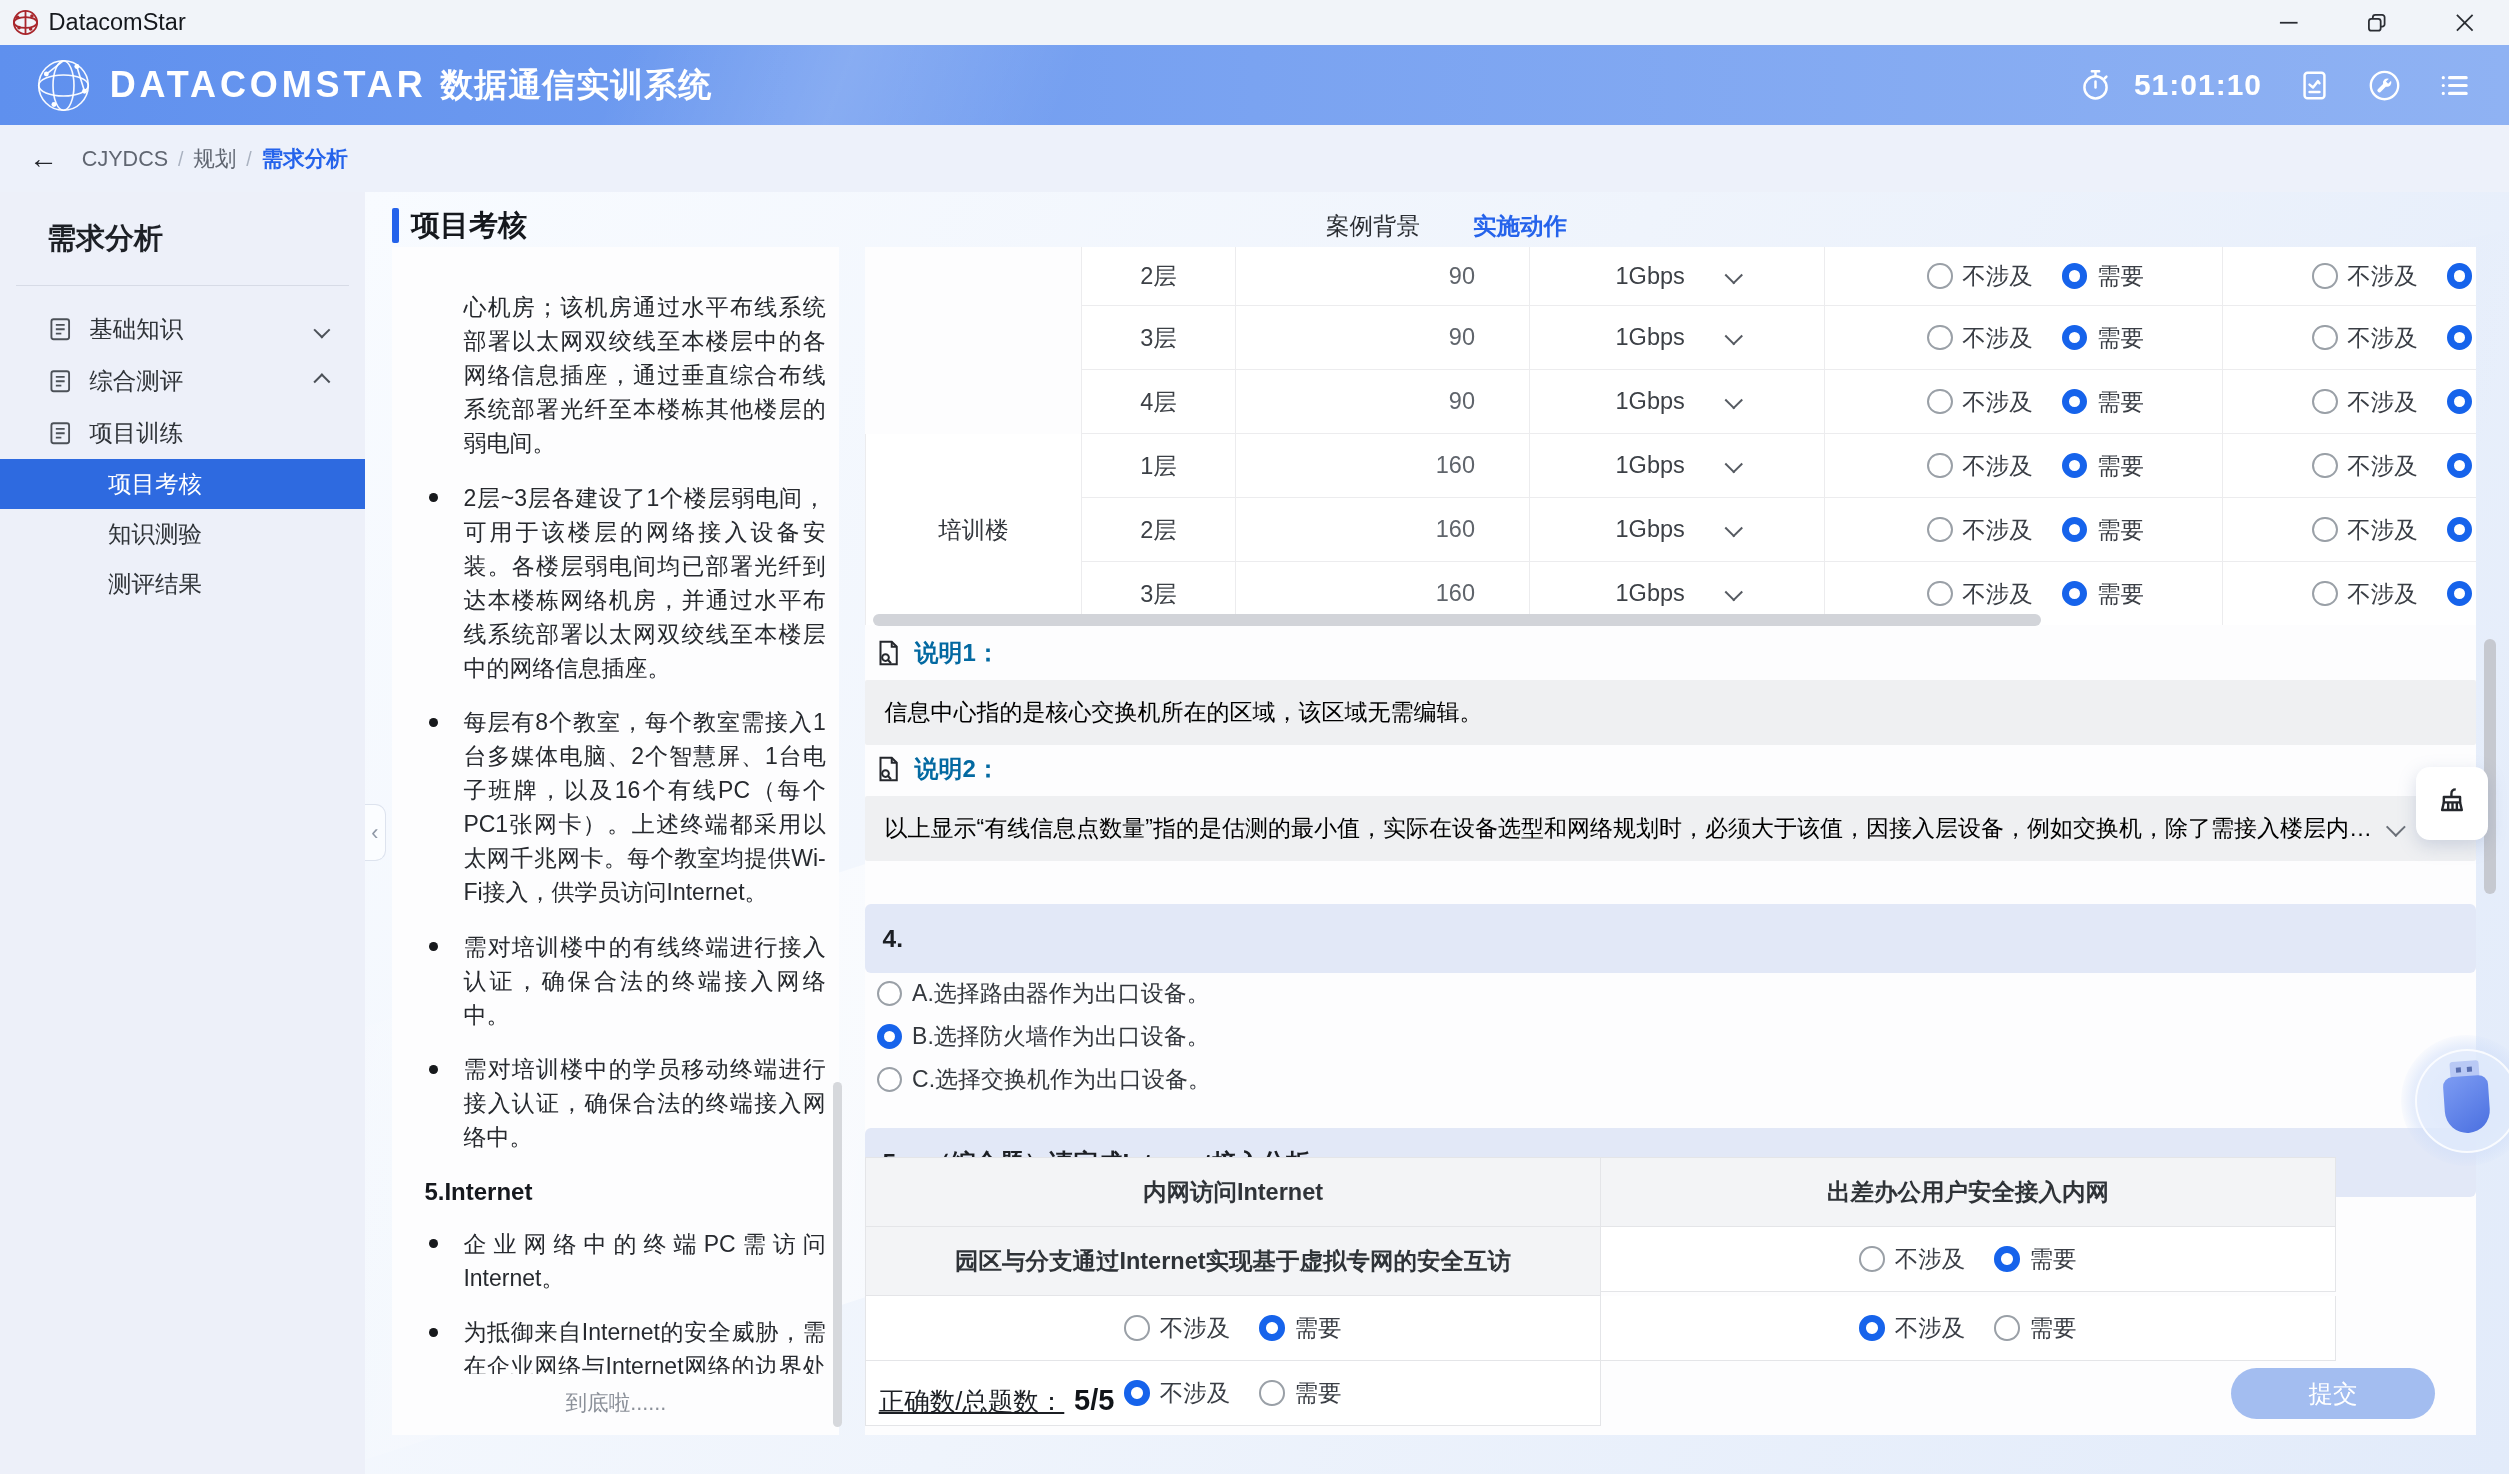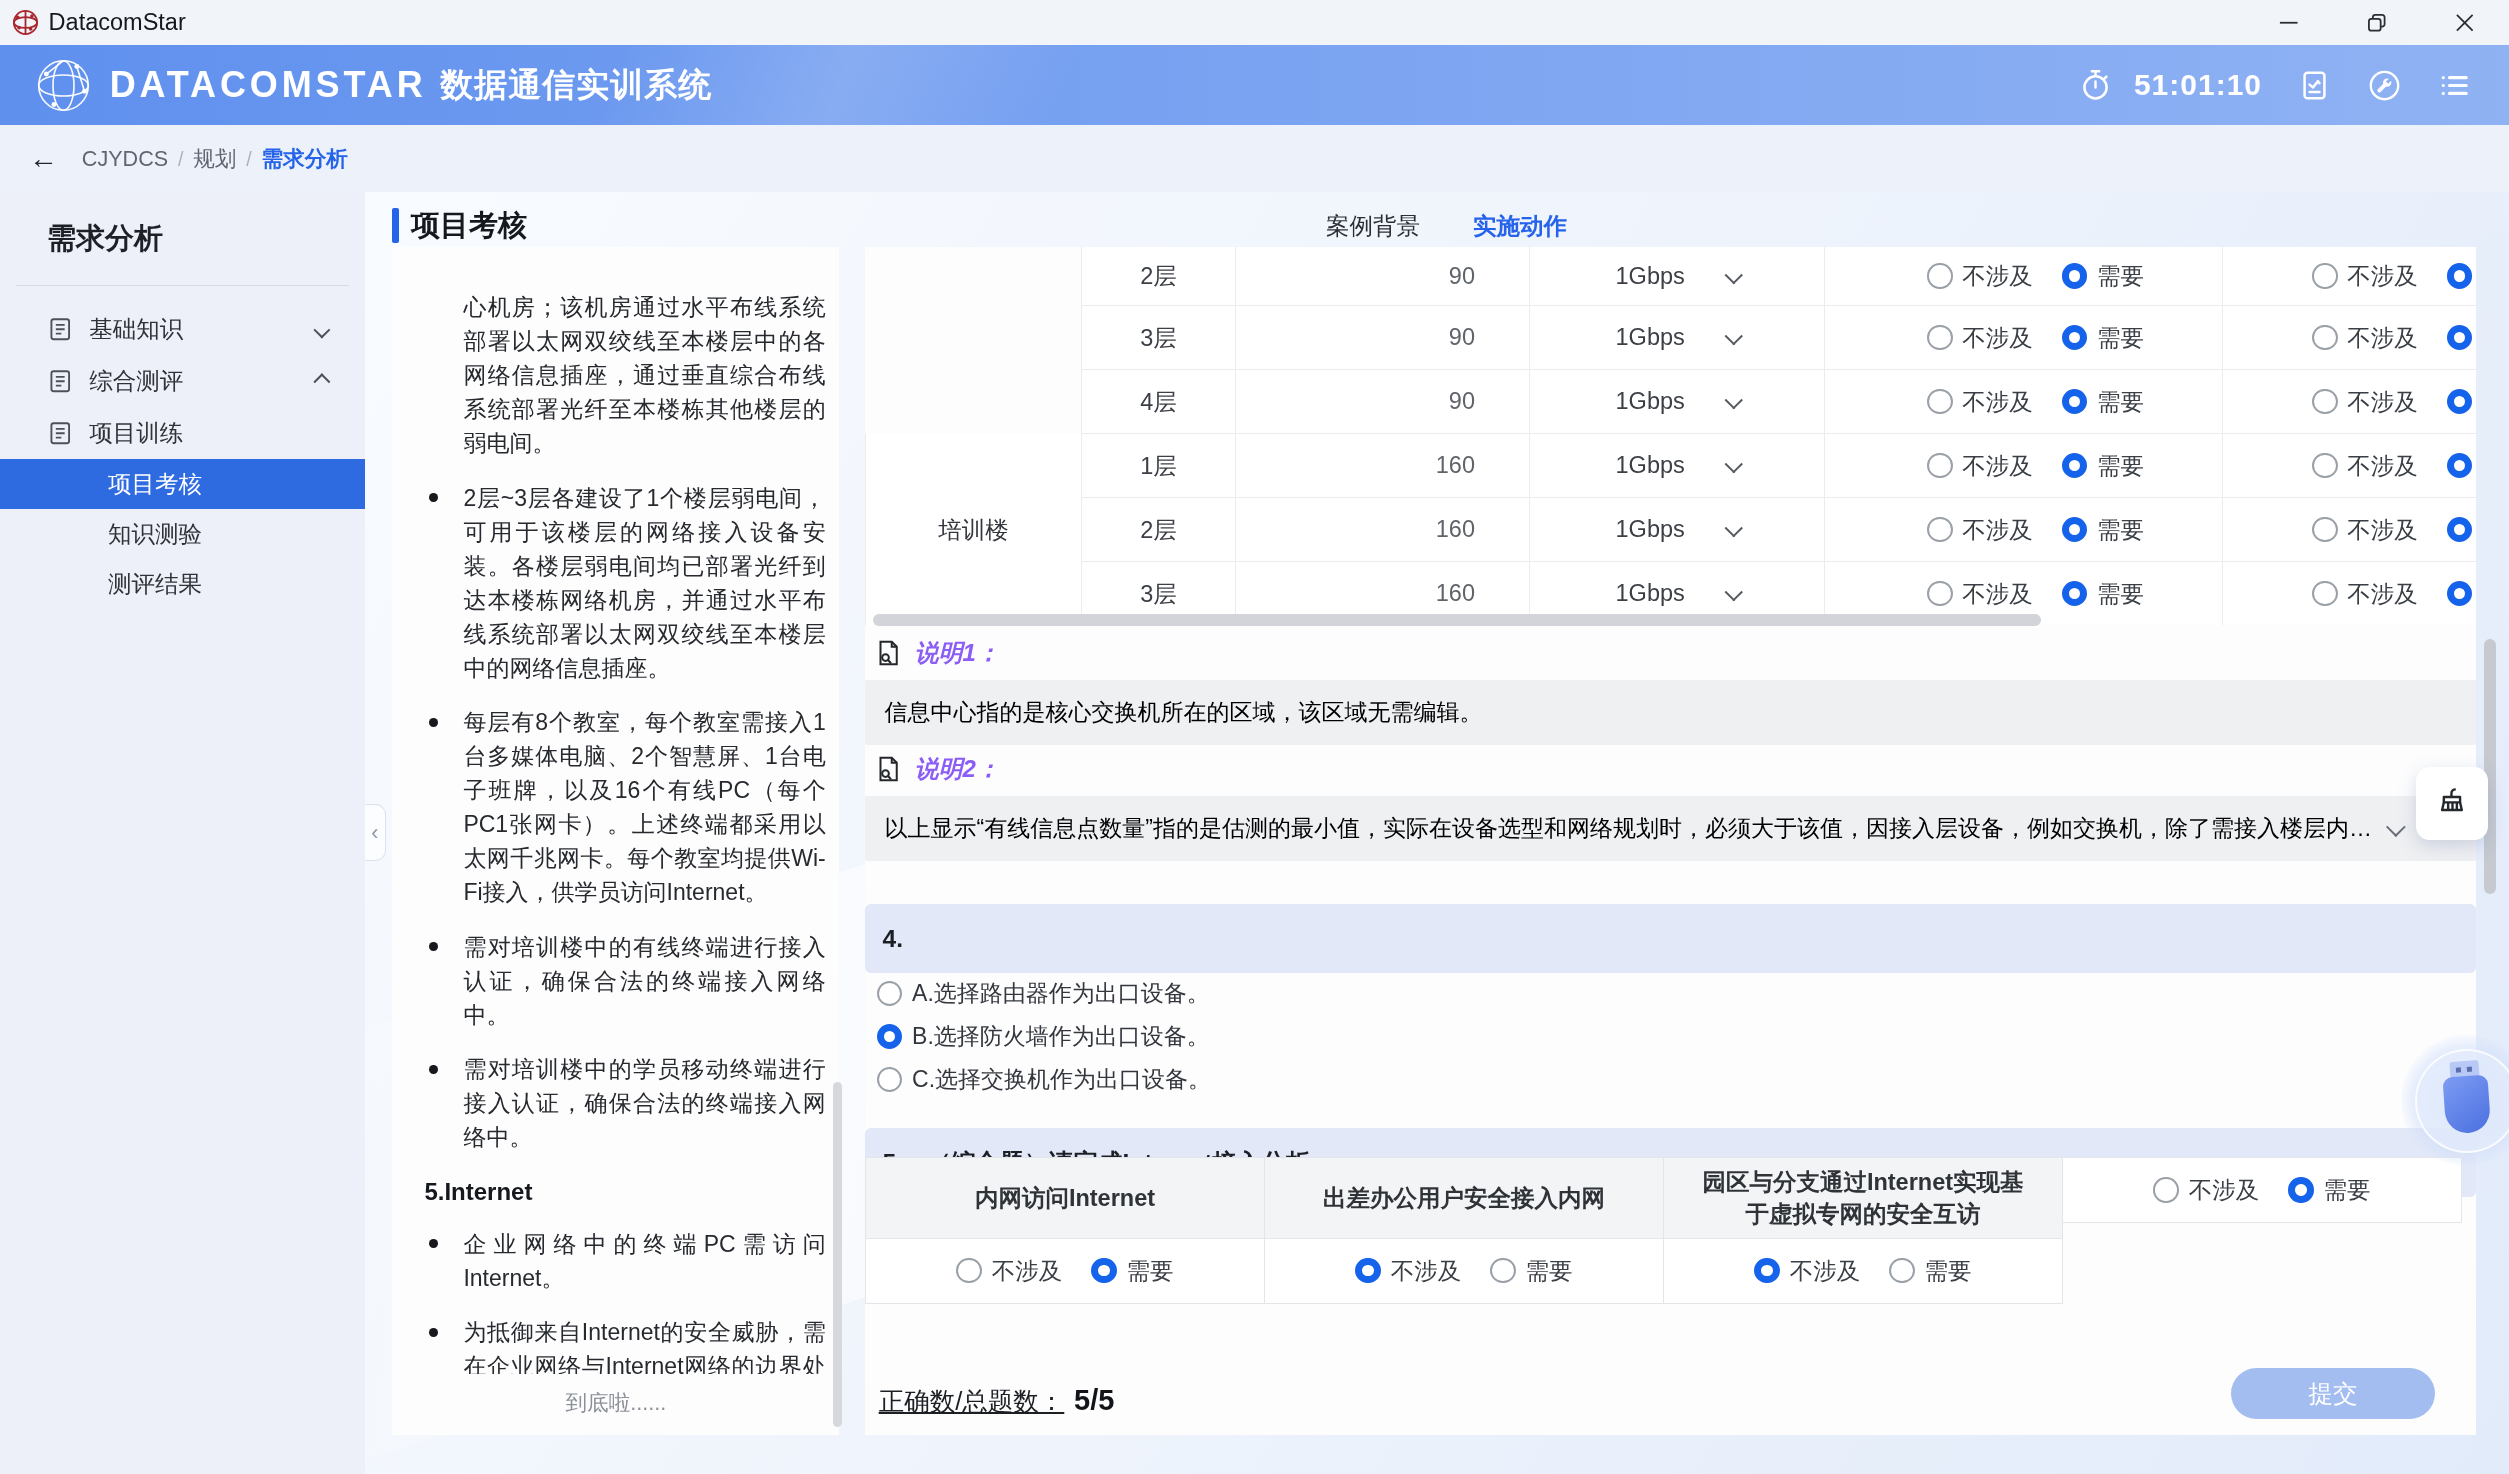--- a/index.html
+++ b/index.html
@@ -93,36 +93,36 @@
     transform:rotate(45deg) translateY(-2px); }
   .hscroll { position:absolute; left:7.8px; top:367px; width:1168px; height:11.8px; border-radius:5.9px; background:#d2d4d9; }
 
   .radio { display:inline-block; width:25.5px; height:25.5px; border-radius:50%; border:2.5px solid #9aa0a7;
     background:#fff; flex:none; }
   .radio.sel { border:7.8px solid #1663eb; }
   .rlabel { margin-left:9.8px; font-size:23.5px; color:#3a3e45; white-space:nowrap; }
 
   .noterow { position:absolute; left:7.8px; display:flex; align-items:center; }
   .noterow svg { width:30px; height:30px; }
-  .notetitle { margin-left:11.8px; font-size:24px; font-weight:bold; color:#8b5cf6;font-style:italic; }
+  .notetitle { margin-left:11.8px; font-size:24px; font-weight:bold; color:#0369a1; }
   .notebar { position:absolute; left:0; width:1611px; height:65px; background:#eff0f2; border-radius:2px;
     display:flex; align-items:center; }
   .notebody { padding:0 84px 0 19.6px; font-size:23px; color:#000000; white-space:nowrap; overflow:hidden; text-overflow:ellipsis; }
   .notechev { position:absolute; right:73px; top:23.5px; width:13.7px; height:13.7px;
     border-right:2.4px solid #6a6f77; border-bottom:2.4px solid #6a6f77; transform:rotate(45deg); }
 
   .qhead { position:absolute; left:0; width:1611px; height:69px; background:#e2e8f7; border-radius:5.9px;
     display:flex; align-items:center; padding-left:17.6px; }
   .qnum { font-size:24.5px; font-weight:bold; color:#1c1f24; }
   .qtext { margin-left:23.5px; font-size:24.5px; font-weight:bold; color:#1c1f24; }
   .qopt { position:absolute; left:11.8px; height:39px; display:flex; align-items:center; }
   .qopt .rlabel { font-size:23px; color:#33373d; }
 
-  .q5table { position:absolute; left:0; top:910px; width:1597px; display:grid;
-    grid-template-columns:1fr 1fr 1fr 1fr; border-top:1px solid #e4e5e8; border-left:1px solid #e4e5e8; }
+  .q5table { position:absolute; left:0; top:910px; width:1471px; display:grid;
+    grid-template-columns:1fr 1fr; border-top:1px solid #e4e5e8; border-left:1px solid #e4e5e8; }
   .q5h { min-height:69px; background:#f3f4f6; border-right:1px solid #e4e5e8; border-bottom:1px solid #e4e5e8;
     display:flex; align-items:center; justify-content:center; text-align:center;
     font-size:23.5px; font-weight:bold; color:#2f3338; padding:7.8px 35px; line-height:32px; }
   .q5d { height:65px; background:#fff; border-right:1px solid #e4e5e8; border-bottom:1px solid #e4e5e8;
     display:flex; align-items:center; justify-content:center; }
 
   .score { position:absolute; left:13.7px; top:1137px; display:flex; align-items:baseline; }
   .score .lab { font-size:25.5px; color:#1c1f24;text-decoration:underline; }
   .score .val { margin-left:9.8px; font-size:29px; font-weight:bold; color:#111418; }
   .submit { position:absolute; left:1366px; top:1121px; width:204px; height:51px; border-radius:25.5px;

